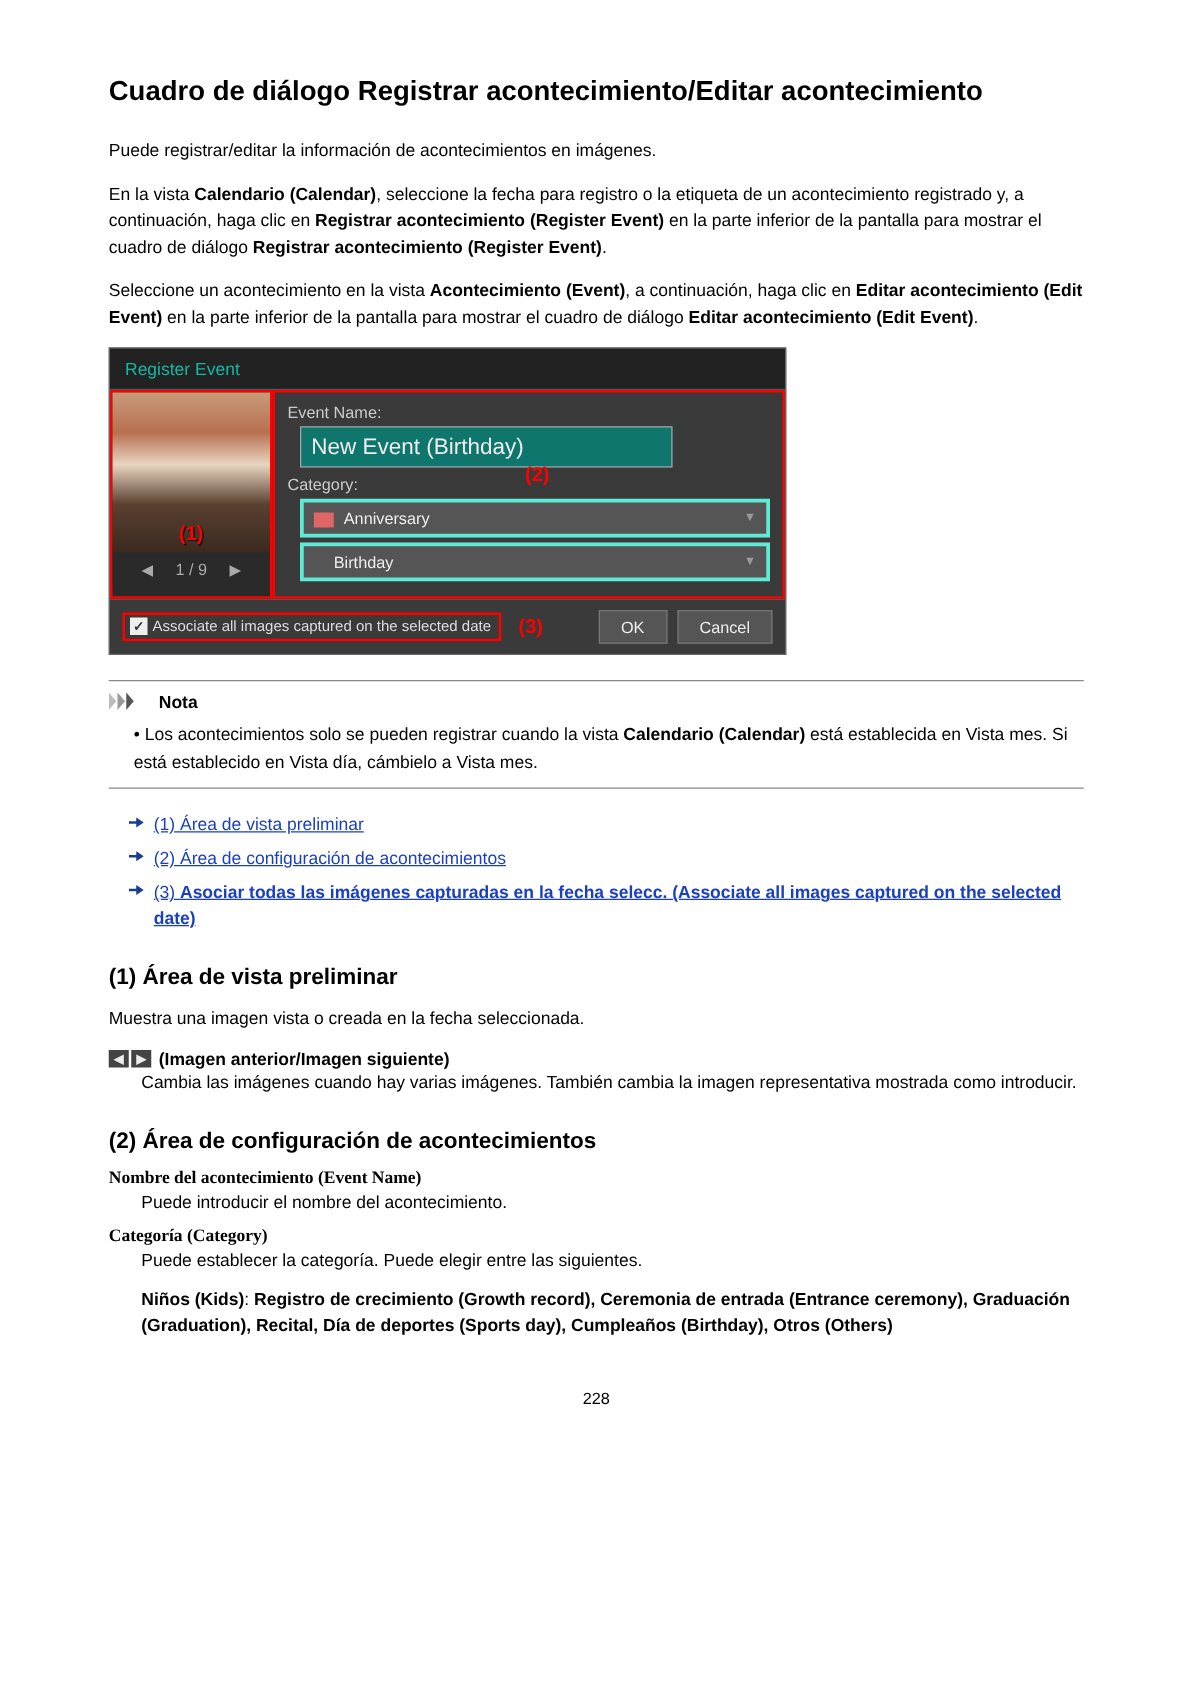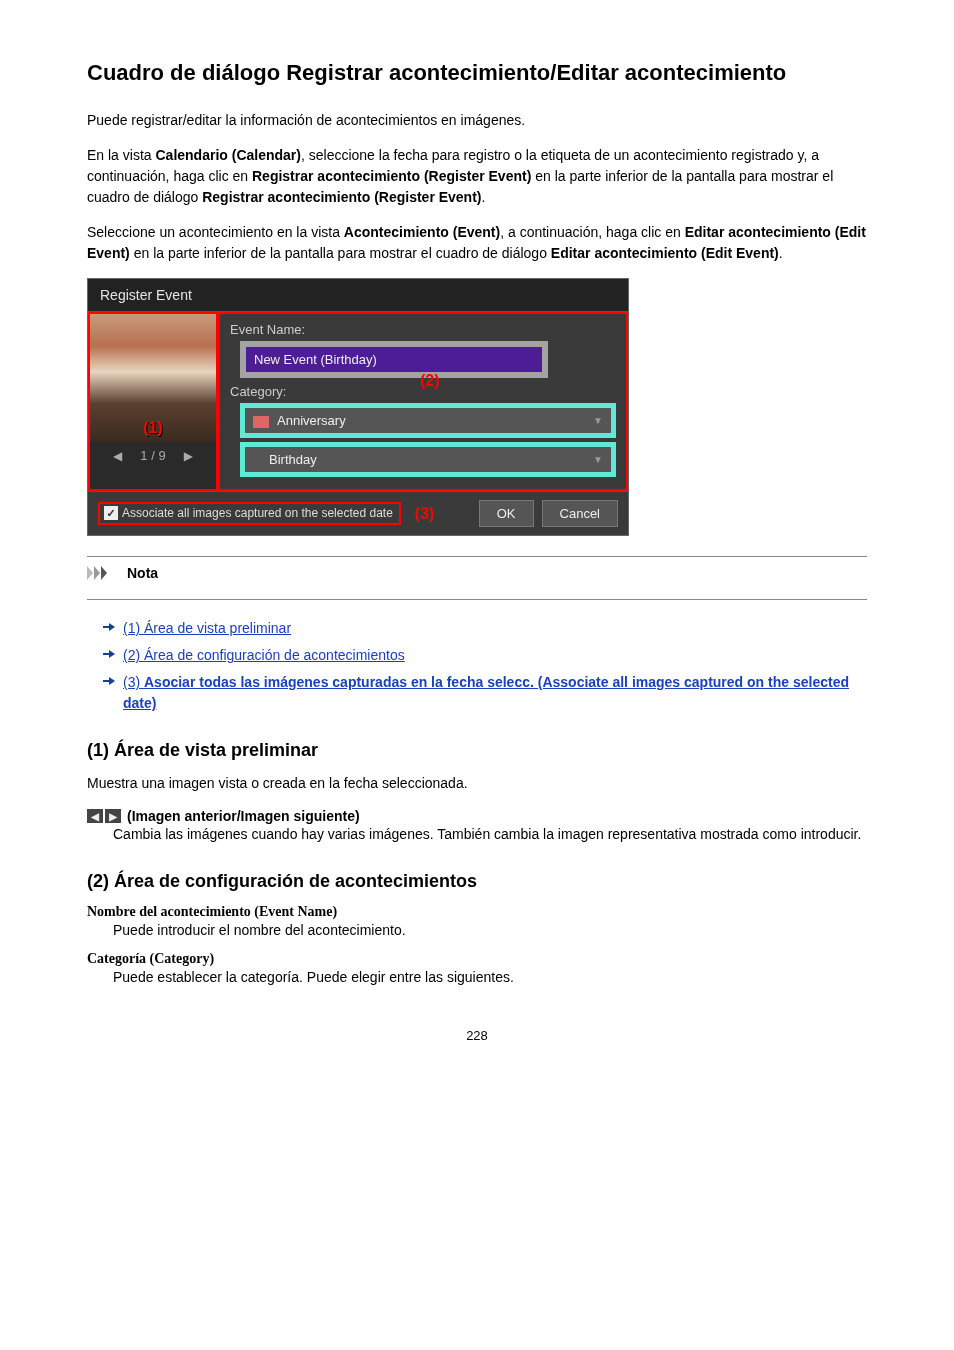--- a/index.html
+++ b/index.html
@@ -27,21 +27,21 @@
   .screenshot {
     width: 540px;
     border: 1px solid #666;
     background: #3a3a3a;
     color: #ddd;
     margin-bottom: 20px;
     font-size: 13px;
   }
   .ss-title {
     background: #222;
-    color: #e5e5e5;
+    color: #14b8a6;
     padding: 8px 12px;
     font-size: 14px;
     border-bottom: 1px solid #555;
   }
   .ss-body {
     display: flex;
   }
   .ss-preview {
     width: 130px;
     border: 2px solid red;
@@ -76,31 +76,31 @@
   .ss-pager-arrow { font-size: 12px; cursor: pointer; }
   .ss-form {
     flex: 1;
     border: 2px solid red;
     padding: 6px 10px 8px 10px;
     box-sizing: border-box;
     position: relative;
   }
   .ss-label { color: #ccc; margin-top: 2px; }
   .ss-input {
-    background: #4c1d95;
-    border: 6px solid #a3a3a3;
+    background: #0f766e;
+    border: 1px solid #a3a3a3;
     color: #eee;
     padding: 5px 8px;
     margin: 4px 0 6px 10px;
     width: 280px;
-    font-size: 13px;
+    font-size: 18px;
   }
   .ss-select {
     background: #555;
-    border: 5px solid #5eead4;
+    border: 3px solid #5eead4;
     color: #eee;
     padding: 5px 8px;
     margin: 4px 0 4px 10px;
     display: flex;
     align-items: center;
     justify-content: space-between;
   }
   .ss-swatch {
     display: inline-block;
     width: 16px; height: 12px;
@@ -297,20 +297,23 @@
     <div class="note-header">
       <span class="note-chevrons">
         <svg width="34" height="14" viewBox="0 0 34 14">
             <path d="M0 0 L6 7 L0 14 Z" fill="#bbb"></path>
             <path d="M7 0 L13 7 L7 14 Z" fill="#999"></path>
             <path d="M14 0 L20 7 L14 14 Z" fill="#555"></path>
           </svg>
       </span>
       <span>Nota</span>
     </div>
+    <div class="note-body note-bullet">
+      <span>Los acontecimientos solo se pueden registrar cuando la vista </span><span class="bold">Calendario (Calendar)</span><span> está establecida en Vista mes. Si está establecido en Vista día, cámbielo a Vista mes.</span>
+    </div>
   </div>
 
   <div class="link-list">
     <div class="link-row">
       <svg width="12" height="10">
           <path d="M0 4 L6 4 L6 1 L12 5 L6 9 L6 6 L0 6 Z" fill="#163f8f"></path>
         </svg>
       <a href="#">(1) Área de vista preliminar</a>
     </div>
     <div class="link-row">
@@ -340,15 +343,18 @@
   <div class="def-body">Cambia las imágenes cuando hay varias imágenes. También cambia la imagen representativa mostrada como introducir.</div>
 
   <h2>(2) Área de configuración de acontecimientos</h2>
 
   <div class="def-term">Nombre del acontecimiento (Event Name)</div>
   <div class="def-body">Puede introducir el nombre del acontecimiento.</div>
 
   <div class="def-term">Categoría (Category)</div>
   <div class="def-body">Puede establecer la categoría. Puede elegir entre las siguientes.</div>
 
+  <div class="def-body">
+    <span class="bold">Niños (Kids)</span><span>: </span><span class="bold">Registro de crecimiento (Growth record), Ceremonia de entrada (Entrance ceremony), Graduación (Graduation), Recital, Día de deportes (Sports day), Cumpleaños (Birthday), Otros (Others)</span>
+  </div>
 
   <div class="page-num">228</div>
 </div>
 
 </body></html>

